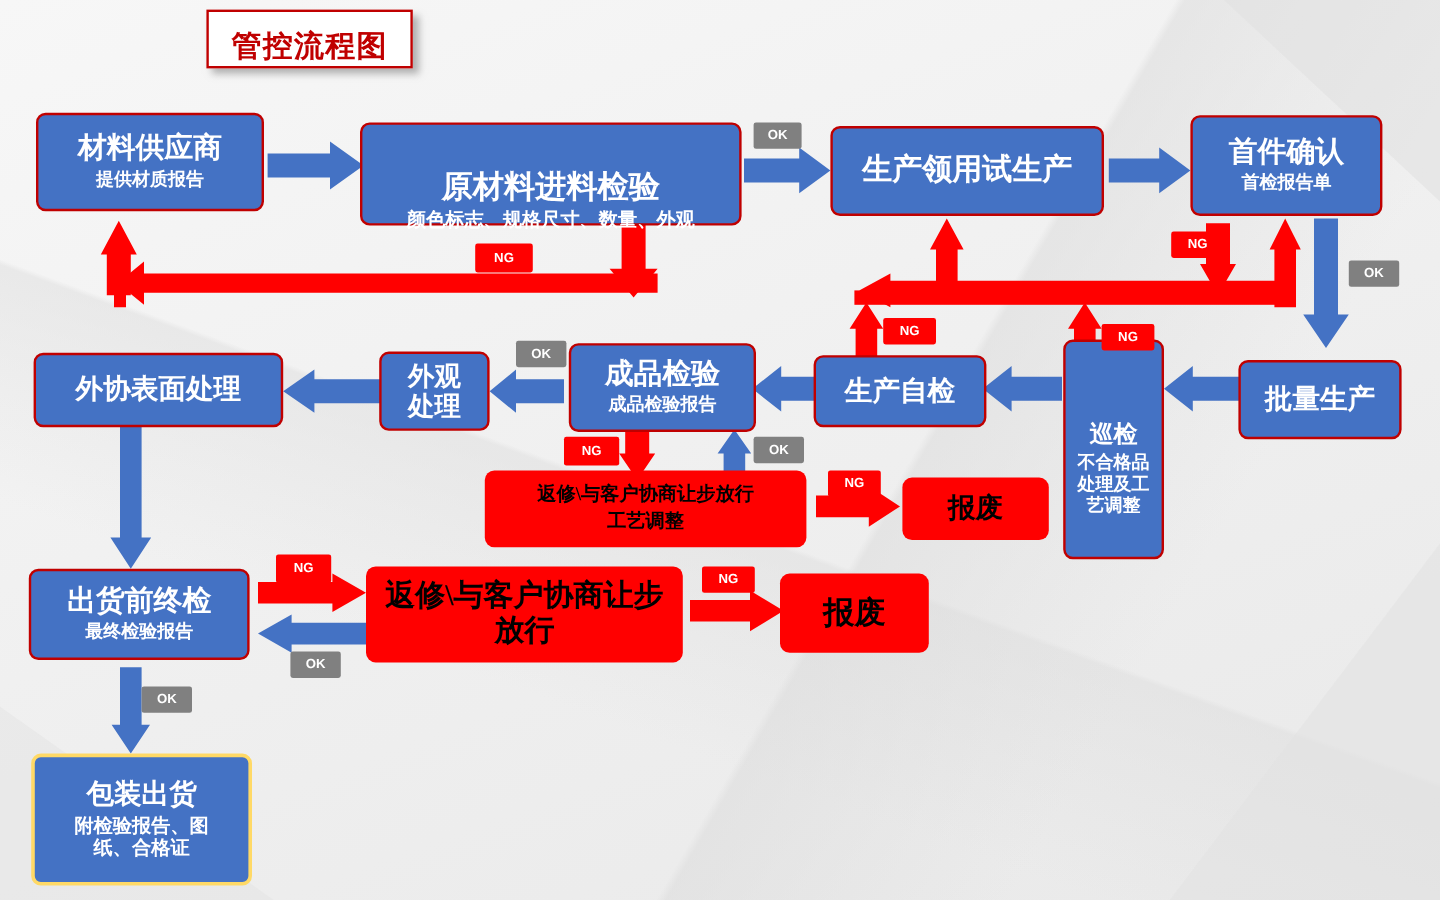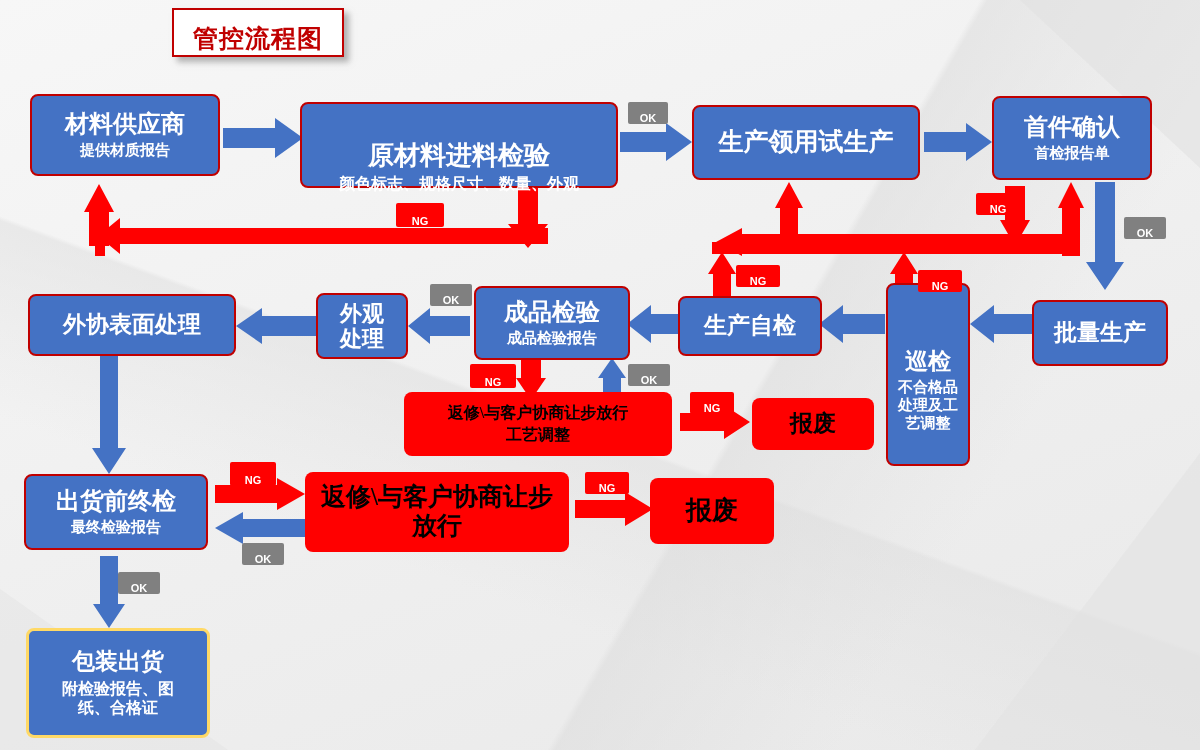--- a/index.html
+++ b/index.html
@@ -91,21 +91,21 @@
   
   .arrow {
     position: absolute;
   }
   .arrow svg { display: block; overflow: visible; }
 
   
   .tag {
     position: absolute;
     display: flex;
-    align-items: flex-end;
+    align-items: center;
     justify-content: center;
     font-size: 11px;
     font-weight: bold;
     font-family: "Liberation Sans", sans-serif;
     border-radius: 2px;
   }
   .tag-ok {
     background: #808080;
     color: #ffffff;
   }
@@ -304,21 +304,21 @@
   <div class="node blue" style="left:992px; top:96px; width:160px; height:84px;">
     <div class="t1" style="font-size:24px;">首件确认</div>
     <div class="t2" style="font-size:15px;">首检报告单</div>
   </div>
 
   <div class="node blue" style="left:1032px; top:300px; width:136px; height:66px;">
     <div class="t1" style="font-size:23px;">批量生产</div>
   </div>
 
   <div class="node blue" style="left:886px; top:283px; width:84px; height:183px;">
-    <div class="t1" style="font-size:23px;margin-top:32px;">巡检</div>
+    <div class="t1" style="font-size:20px;margin-top:32px;">巡检</div>
     <div class="t2" style="font-size:15px; width:62px;">不合格品处理及工艺调整</div>
   </div>
 
   <div class="node blue" style="left:678px; top:296px; width:144px; height:60px;">
     <div class="t1" style="font-size:23px;">生产自检</div>
   </div>
 
   <div class="node blue" style="left:316px; top:293px; width:92px; height:66px;">
     <div class="t1" style="font-size:22px; width:48px;">外观处理</div>
   </div>

